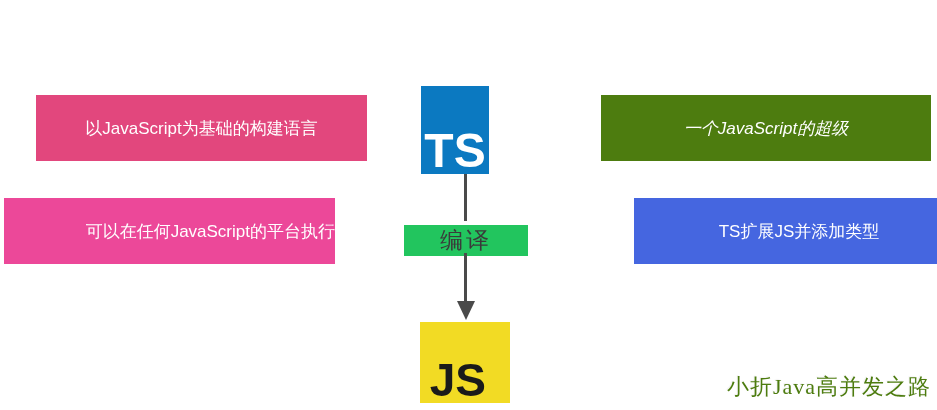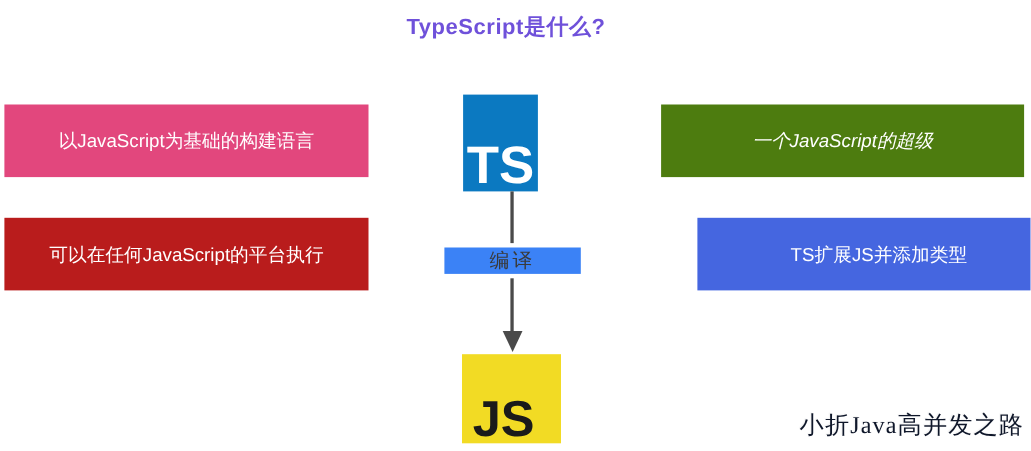--- a/index.html
+++ b/index.html
@@ -81,48 +81,47 @@
     border-right: 9px solid transparent;
     border-top: 19px solid #4a4a4a;
   }
 
   .compile-label {
     position: absolute;
     left: 404px;
     top: 225px;
     width: 124px;
     text-align: center;
-    font-size: 18px;
+    font-size: 23px;
     color: #3a3a3a;
     letter-spacing: 3px;
-    background: #3b82f6;
+    background: #22c55e;
   }
 
   .watermark {
     position: absolute;
     right: 6px;
     top: 372px;
     font-family: "Liberation Serif", serif;
     font-size: 22px;
     letter-spacing: 1px;
     text-shadow: 1px 1px 1px #ffffff, -1px -1px 1px rgba(0,0,0,0.05);
   }
 </style>
 </head>
 <body>
 
 <div class="canvas">
 
-  <div class="page-title" style="color: rgb(111, 81, 218);">TypeScript是什么?</div>
 
-  <div class="fact-box fact-top-left" style="background-color: rgb(226, 71, 125);">
+  <div class="fact-box fact-top-left" style="background-color: rgb(226, 71, 125); margin-left: 32px;">
     <span>以JavaScript为基础的构建语言</span>
   </div>
 
-  <div class="fact-box fact-bottom-left" style="background-color: #b91c1c;">
+  <div class="fact-box fact-bottom-left" style="background-color: #ec4899; justify-content: flex-end;">
     <span>可以在任何JavaScript的平台执行</span>
   </div>
 
   <div class="fact-box fact-top-right" style="background-color: #4d7c0f; font-style: italic;">
     <span>一个JavaScript的超级</span>
   </div>
 
   <div class="fact-box fact-bottom-right" style="background-color: rgb(69, 102, 224);">
     <span>TS扩展JS并添加类型</span>
   </div>
@@ -136,15 +135,15 @@
   <div class="compile-label">编译</div>
 
   <div class="connector-seg connector-bottom"></div>
 
   <div class="arrow-head"></div>
 
   <div class="logo js-logo" style="background-color: rgb(242, 219, 36); color: rgb(26, 26, 26);">
     <span>JS</span>
   </div>
 
-  <div class="watermark" style="color: #0f172a; text-align: center;">小折Java高并发之路</div>
+  <div class="watermark" style="color: #4d7c0f; text-align: center;">小折Java高并发之路</div>
 
 </div>
 
 </body></html>

